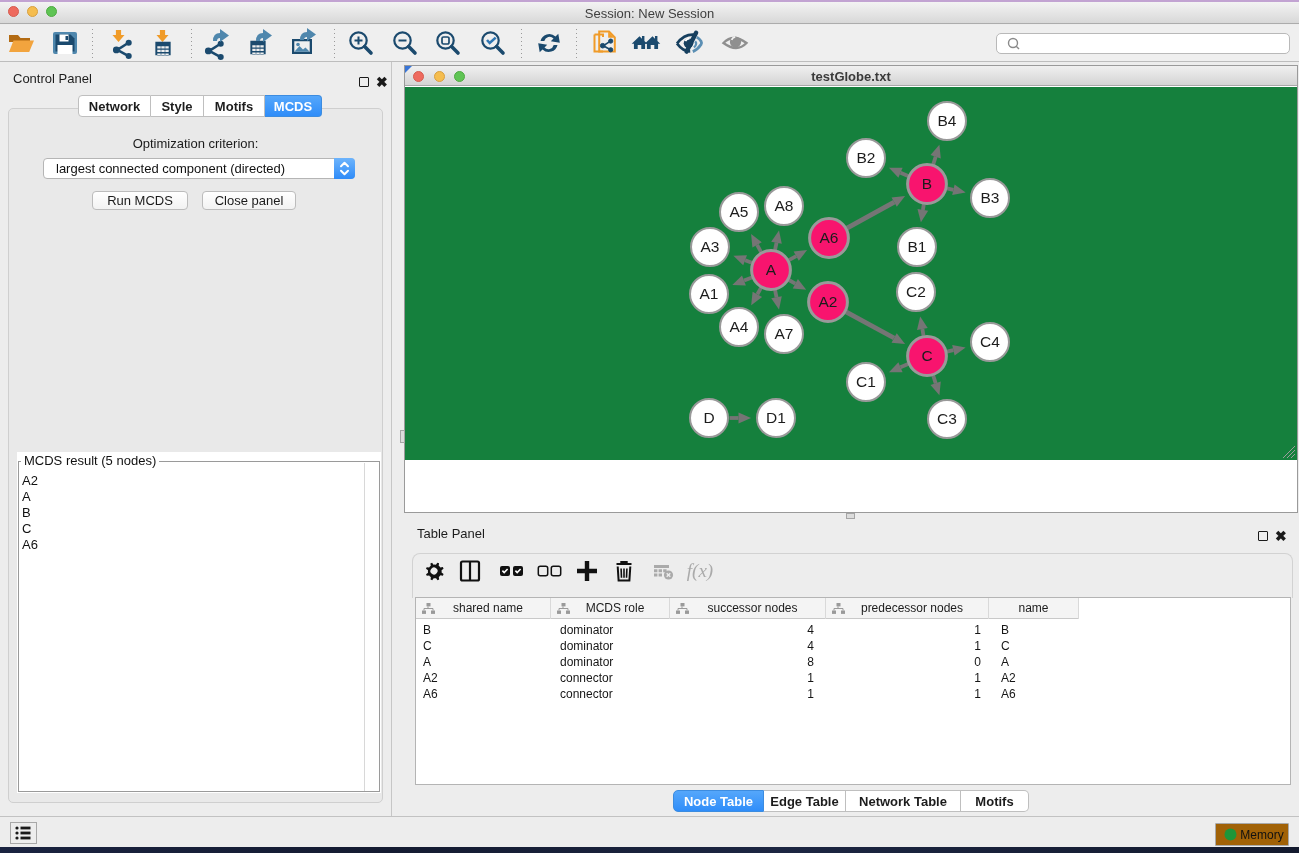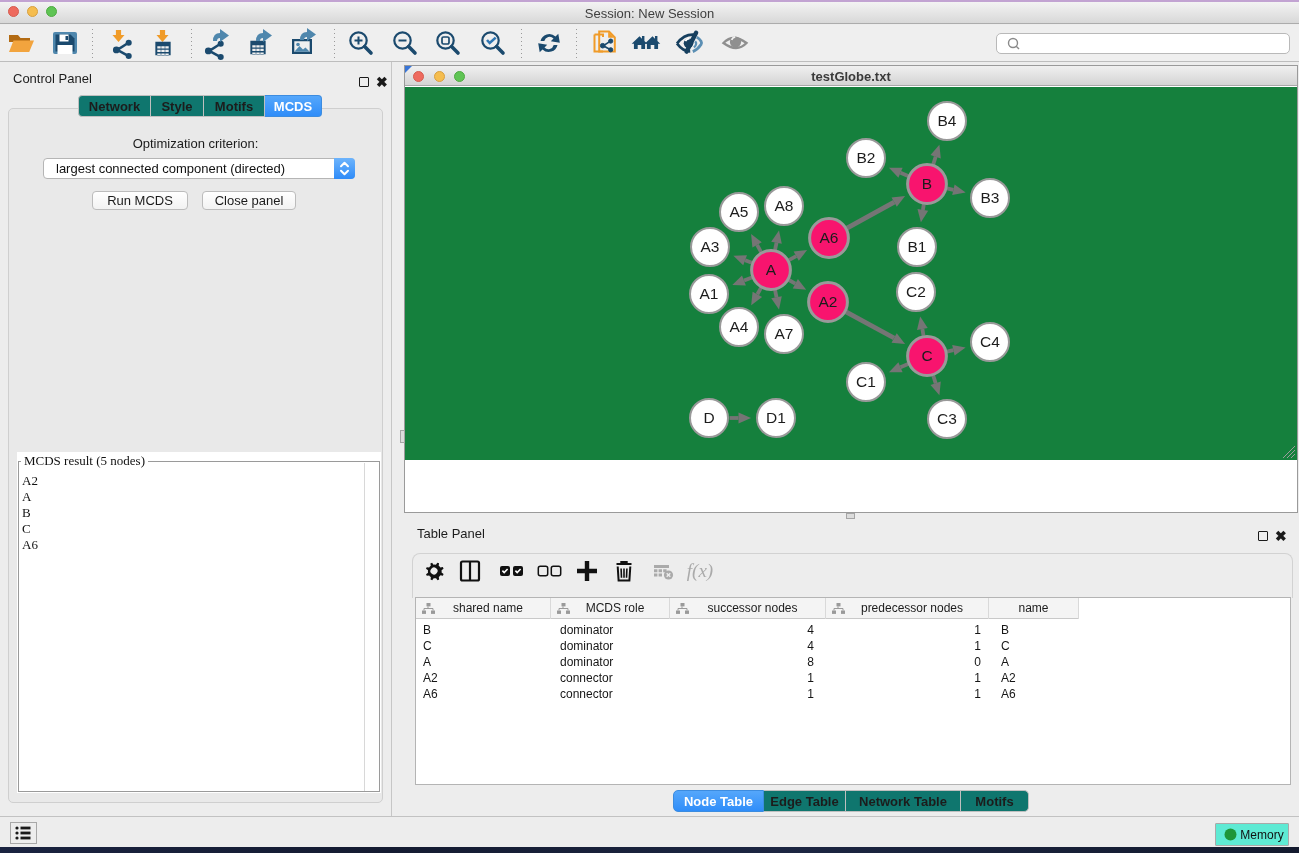--- a/index.html
+++ b/index.html
@@ -27,34 +27,34 @@
 #searchbox{position:absolute;left:996px;top:8px;width:294px;height:21px;
  background:#fff;border:1px solid #b9b9b9;border-radius:5px;}
 
 #cpanel{left:0;top:62px;width:391px;height:754px;background:#ededed;}
 #cpanel .hdr{position:absolute;left:13px;top:9px;font-size:13px;color:#1d1d1d;}
 .winbtns{position:absolute;}
 .fbx{display:inline-block;width:10px;height:10px;border:1.6px solid #1a1a1a;border-radius:1px;vertical-align:middle;}
 .clx{font-size:14px;font-weight:bold;color:#1a1a1a;vertical-align:middle;}
 #cptabs{position:absolute;left:78px;top:33px;height:22px;width:244px;}
 .seg{position:absolute;top:0;height:22px;line-height:21px;text-align:center;
- font-size:13px;font-weight:bold;color:#1c1c1c;background:#0f766e;border:1px solid #bfbfbf;}
+ font-size:13px;font-weight:bold;color:#1c1c1c;background:#ffffff;border:1px solid #bfbfbf;}
 .segsel{background:linear-gradient(#55a7fb,#2f8df9);color:#fff;border-color:#3c8ce0;}
 #cpborder{position:absolute;left:8px;top:46px;width:375px;height:695px;
  border:1px solid #cfcfcf;border-radius:5px;background:#e9e9e9;}
 #optlabel{position:absolute;left:0;width:391px;top:74px;text-align:center;font-size:13px;color:#1b1b1b;}
 #combo{position:absolute;left:43px;top:96px;width:312px;height:21px;background:#fff;
  border:1px solid #b5b5b5;border-radius:4px;font-size:13px;color:#111;
  line-height:19px;padding-left:12px;}
 #combobtn{position:absolute;right:-1px;top:-1px;width:21px;height:21px;border-radius:0 4px 4px 0;
  background:linear-gradient(#6db4fc,#2e8bf8);}
 .btn{position:absolute;height:19px;background:linear-gradient(#ffffff,#f2f2f2);
  border:1px solid #bcbcbc;border-radius:4px;font-size:13px;color:#1b1b1b;
  text-align:center;line-height:17px;}
-#mcdsbox{position:absolute;left:17px;top:390px;width:364px;height:341px;background:#fff;font-family:Liberation Serif, serif;}
+#mcdsbox{position:absolute;left:17px;top:390px;width:364px;height:341px;background:#fff;}
 #mcdsfs{position:absolute;left:1px;top:9px;width:362px;height:331px;
  border:1px solid #9a9a9a;}
 #mcdslegend{position:absolute;left:4px;top:1px;background:#fff;padding:0 3px;
  font-size:13px;color:#111;}
 #mcdslist{position:absolute;left:5px;top:21px;font-size:13px;color:#111;line-height:16px;}
 #mcdssb{position:absolute;right:16px;top:11px;bottom:2px;width:1px;background:#d8d8d8;}
 
 #rightdiv{left:391px;top:62px;width:1px;height:754px;background:#c6c6c6;}
 
 #netwin{left:404px;top:65px;width:894px;height:448px;background:#fff;
@@ -82,21 +82,21 @@
 .trow{position:absolute;font-size:12px;color:#161616;height:16px;line-height:16px;}
 .tc{position:absolute;top:0;}
 .num{text-align:right;}
 
 #bottabs{position:absolute;left:281px;top:274px;height:20px;}
 
 #statusbar{left:0;top:816px;width:1299px;height:32px;background:#ededed;
  border-top:1px solid #c2c2c2;}
 #listbtn{position:absolute;left:10px;top:5px;width:27px;height:22px;
  background:#ededed;border:1px solid #a8a8a8;}
-#membtn{position:absolute;right:10px;top:6px;width:74px;height:23px;background:#5eead4;
+#membtn{position:absolute;right:10px;top:6px;width:74px;height:23px;background:#a16207;
  border:1px solid #a9a9a9;border-radius:1px;font-size:12px;color:#111;line-height:22px;}
 #desktopbot{left:0;top:847px;width:1299px;height:6px;background:linear-gradient(90deg,#1a2340,#141b31 30%,#1c2642 60%,#131a2e);}
 </style>
 </head>
 <body>
 <div id="app">
 <div id="desktoptop" class="abs"></div>
 <div id="titlebar" class="abs">
   <div class="tl t1"></div>
       <div class="tl t2"></div>

